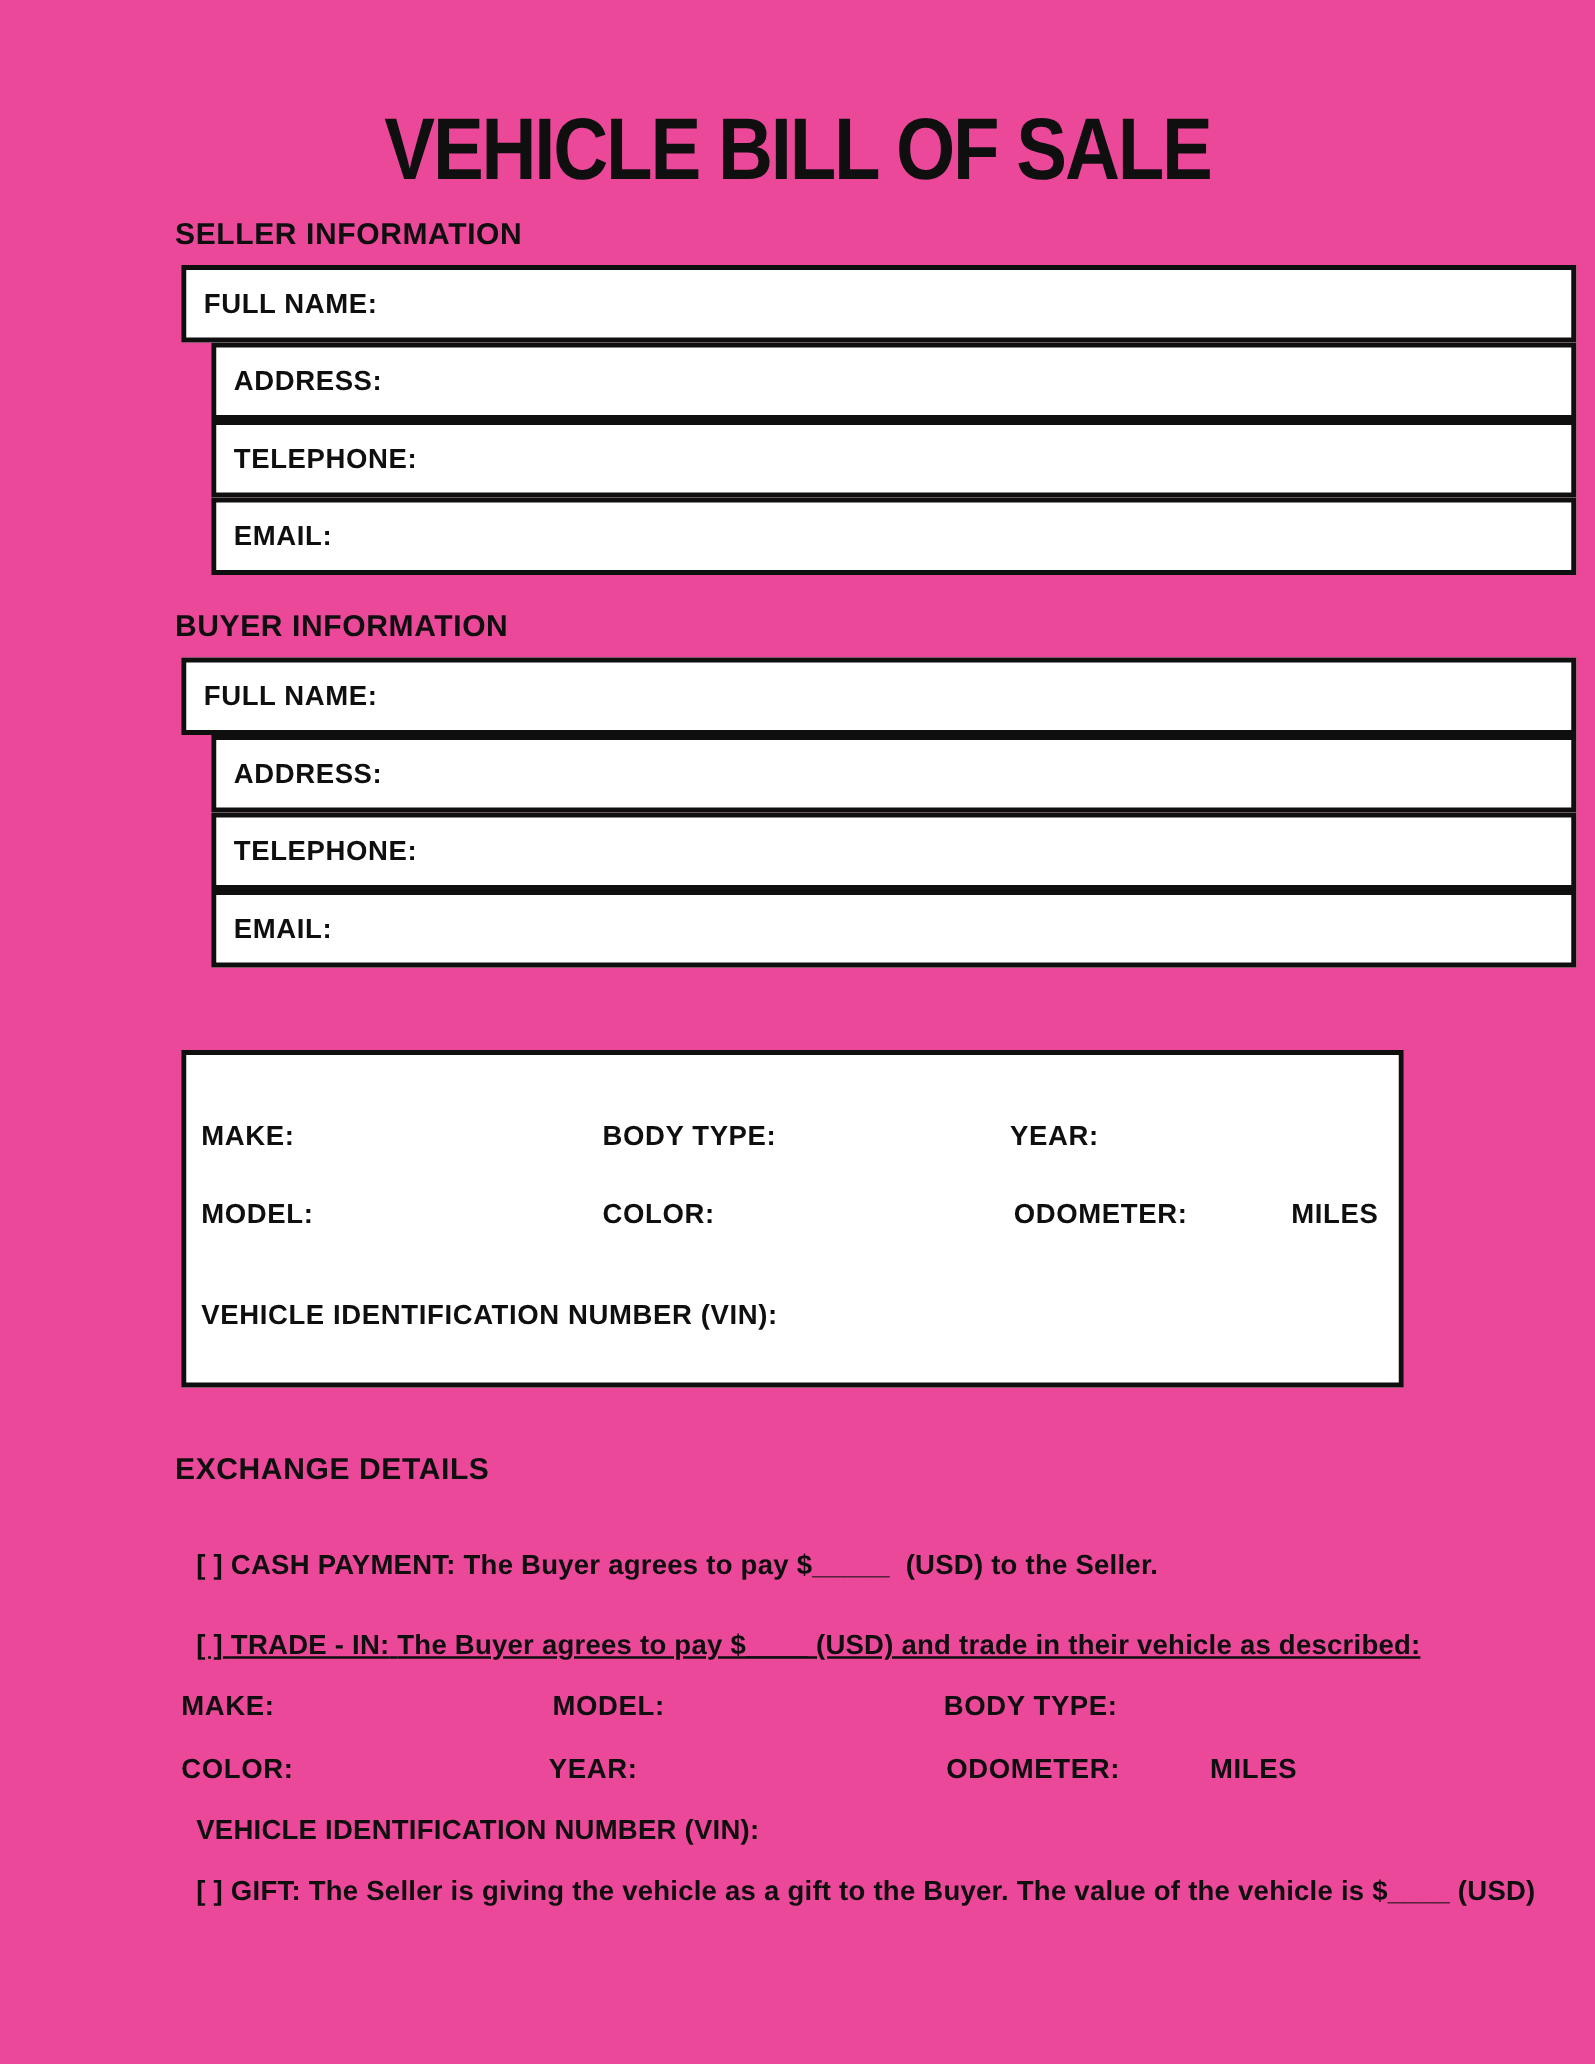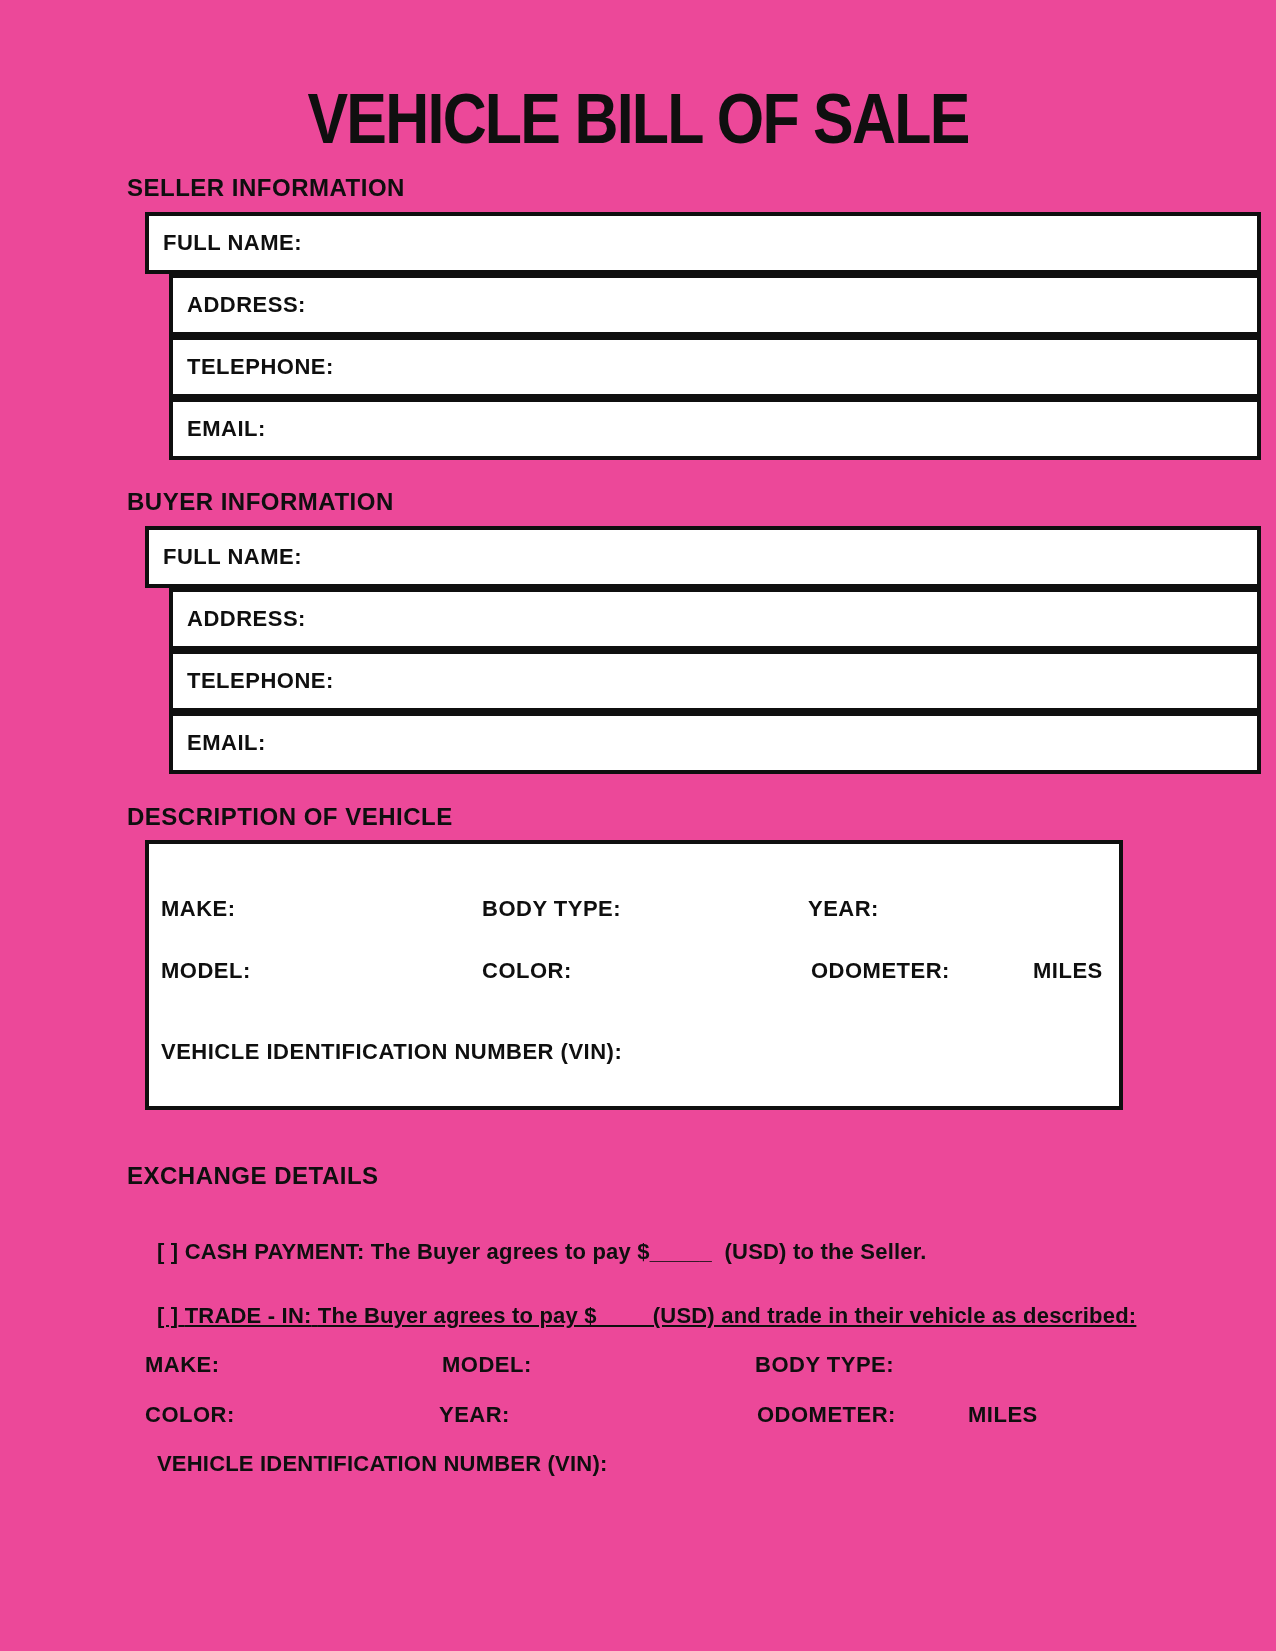--- a/index.html
+++ b/index.html
@@ -26,21 +26,21 @@
     font-size: 70px;
     line-height: 70px;
     font-weight: 800;
     letter-spacing: -2px;
     transform: scaleX(0.87);
     transform-origin: 50% 50%;
     white-space: nowrap;
   }
   .section-heading {
     position: absolute;
-    left: 127px;
+    left: 140px;
     font-size: 24px;
     font-weight: 800;
     letter-spacing: 0.5px;
     white-space: nowrap;
   }
   .sh-seller   { top: 174px; }
   .sh-buyer    { top: 488px; }
   .sh-vehicle  { top: 803px; }
   .sh-exchange { top: 1162px; }
 
@@ -169,21 +169,20 @@
       <span class="field-label">ADDRESS:</span>
     </div>
     <div class="field-row">
       <span class="field-label">TELEPHONE:</span>
     </div>
     <div class="field-row">
       <span class="field-label">EMAIL:</span>
     </div>
   </div>
 
-  <div class="section-heading sh-vehicle">DESCRIPTION OF VEHICLE</div>
   <div class="vehicle-box">
     <span class="vlabel v-make">MAKE:</span>
     <span class="vlabel v-body">BODY TYPE:</span>
     <span class="vlabel v-year">YEAR:</span>
     <span class="vlabel v-model">MODEL:</span>
     <span class="vlabel v-color">COLOR:</span>
     <span class="vlabel v-odometer">ODOMETER:</span>
     <span class="vlabel v-miles">MILES</span>
     <span class="vlabel v-vin">VEHICLE IDENTIFICATION NUMBER (VIN):</span>
   </div>
@@ -202,14 +201,15 @@
 
   <div class="x-row x-row-2">
     <span class="xlabel t-color">COLOR:</span>
     <span class="xlabel t-year">YEAR:</span>
     <span class="xlabel t-odometer">ODOMETER:</span>
     <span class="xlabel t-miles">MILES</span>
   </div>
 
   <div class="x-line x-vin"><span>VEHICLE IDENTIFICATION NUMBER (VIN):</span></div>
 
+  <div class="x-line x-gift"><span class="checkbox">[ ]</span> <span>GIFT:</span> <span>The Seller is giving the vehicle as a gift to the Buyer. The value of the vehicle is $____ (USD)</span></div>
 
 </div>
 
 </body></html>

